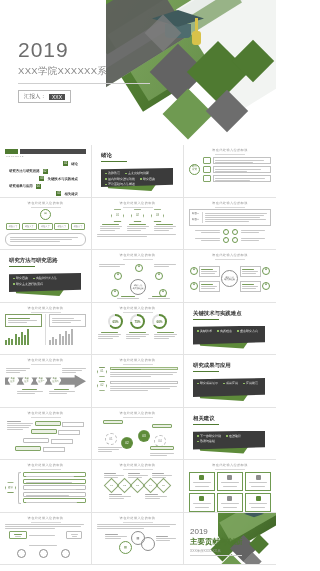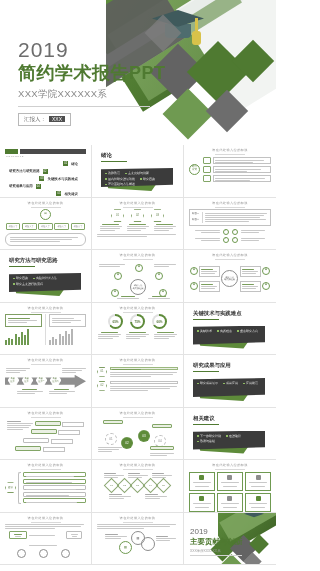--- a/index.html
+++ b/index.html
@@ -325,21 +325,20 @@
     <div class="dia d1"></div>
     <div class="dia d2"></div>
     <div class="dia d3"></div>
     <div class="dia d4"></div>
     <div class="dia d5"></div>
 
     <div class="hero-fade"></div>
 
     <div class="hero-text">
       <div class="hero-year">2019</div>
-      <div class="hero-title">简约学术报告PPT</div>
       <div class="hero-sub">XXX学院XXXXXX系</div>
       <div class="hero-rule"></div>
       <div class="hero-badge">
         <span>汇报人：</span>
         <span class="badge-chip">XXX</span>
       </div>
     </div>
   </div>
 
   <div class="grid">

